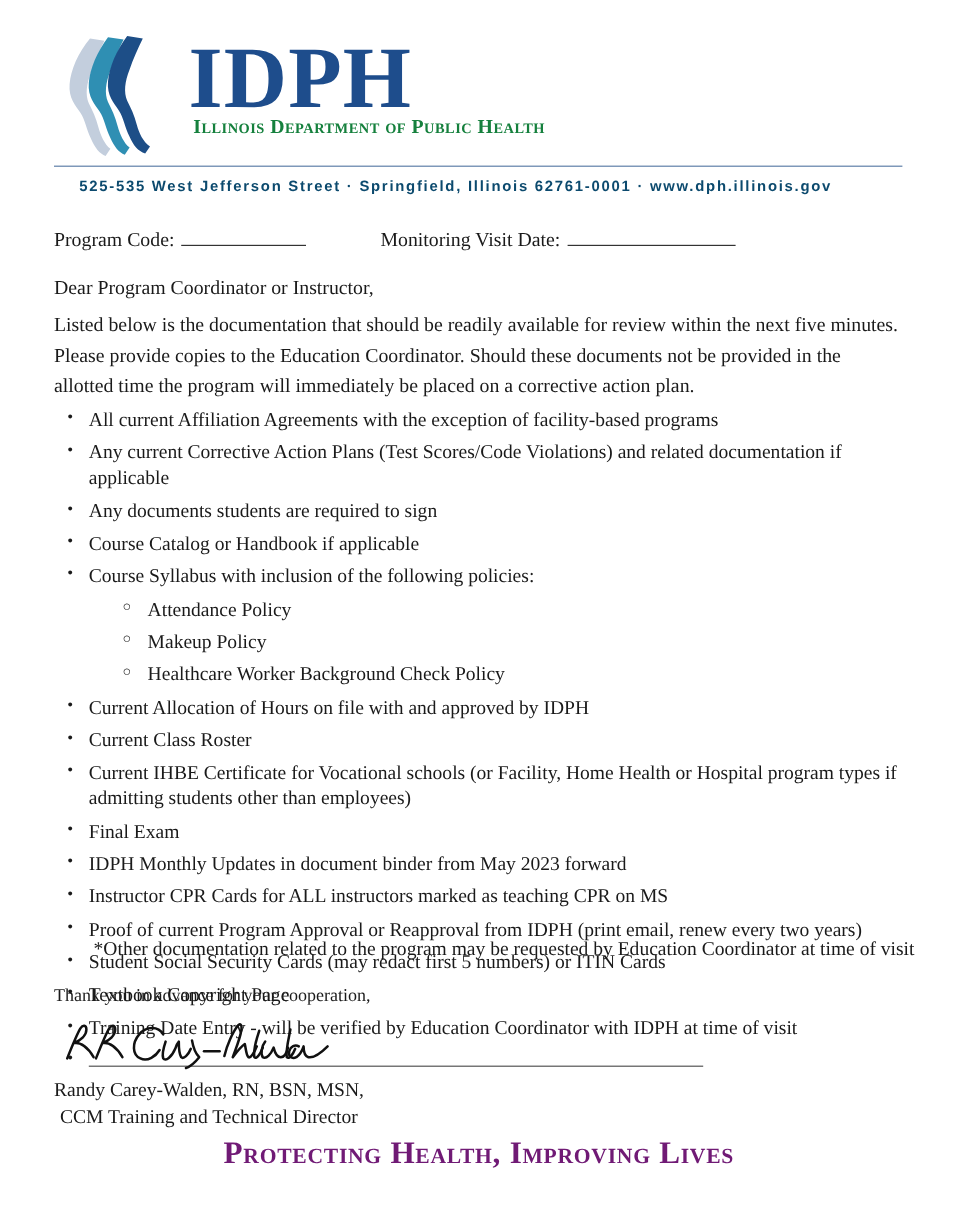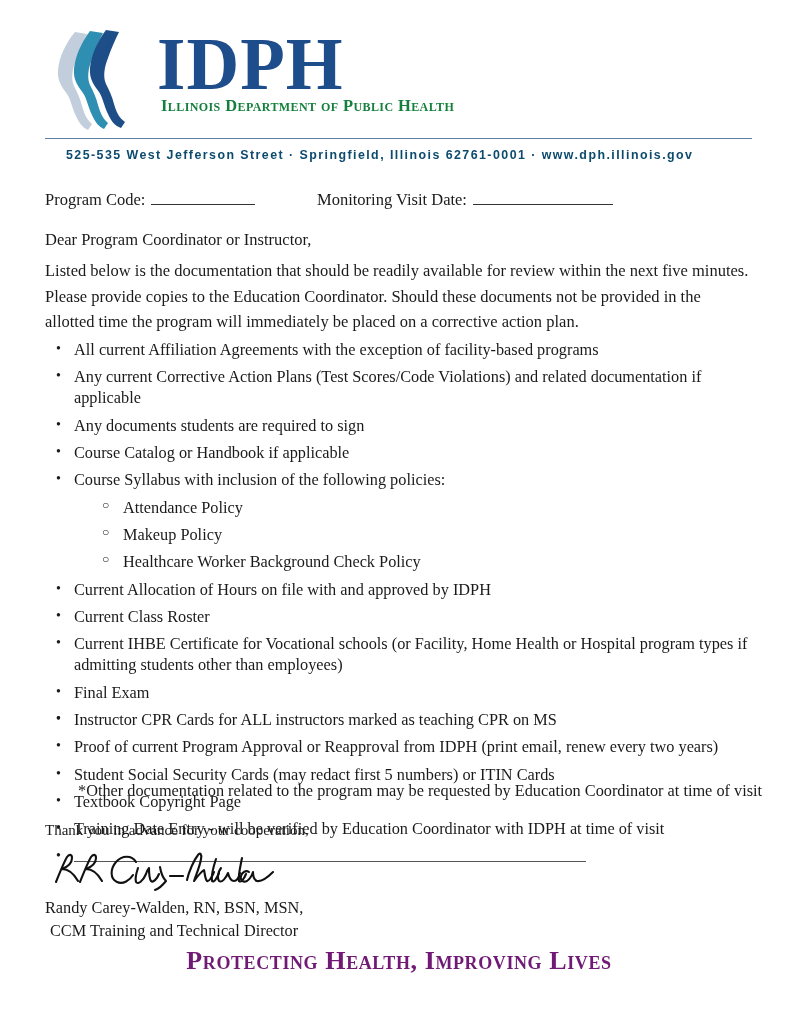--- a/index.html
+++ b/index.html
@@ -255,21 +255,21 @@
     <div class="li"><span class="marker">•</span><span>Course Syllabus with inclusion of the following policies:</span></div>
 
     <div class="li sub"><span class="marker">○</span><span>Attendance Policy</span></div>
     <div class="li sub"><span class="marker">○</span><span>Makeup Policy</span></div>
     <div class="li sub"><span class="marker">○</span><span>Healthcare Worker Background Check Policy</span></div>
 
     <div class="li"><span class="marker">•</span><span>Current Allocation of Hours on file with and approved by IDPH</span></div>
     <div class="li"><span class="marker">•</span><span>Current Class Roster</span></div>
     <div class="li"><span class="marker">•</span><span>Current IHBE Certificate for Vocational schools (or Facility, Home Health or Hospital program types if admitting students other than employees)</span></div>
     <div class="li"><span class="marker">•</span><span>Final Exam</span></div>
-    <div class="li"><span class="marker">•</span></div>
+    <div class="li"><span class="marker">•</span><span>IDPH Monthly Updates in document binder from May 2023 forward</span></div>
     <div class="li"><span class="marker">•</span><span>Instructor CPR Cards for ALL instructors marked as teaching CPR on MS</span></div>
     <div class="li"><span class="marker">•</span><span>Proof of current Program Approval or Reapproval from IDPH (print email, renew every two years)</span></div>
     <div class="li"><span class="marker">•</span><span>Student Social Security Cards (may redact first 5 numbers) or ITIN Cards</span></div>
     <div class="li"><span class="marker">•</span><span>Textbook Copyright Page</span></div>
     <div class="li"><span class="marker">•</span><span>Training Date Entry - will be verified by Education Coordinator with IDPH at time of visit</span></div>
     <div class="li"><span class="marker">•</span><span class="fill-line"></span></div>
   </div>
 
   <div class="footnote">*Other documentation related to the program may be requested by Education Coordinator at time of visit</div>
   <div class="thanks">Thank you in advance for your cooperation,</div>

